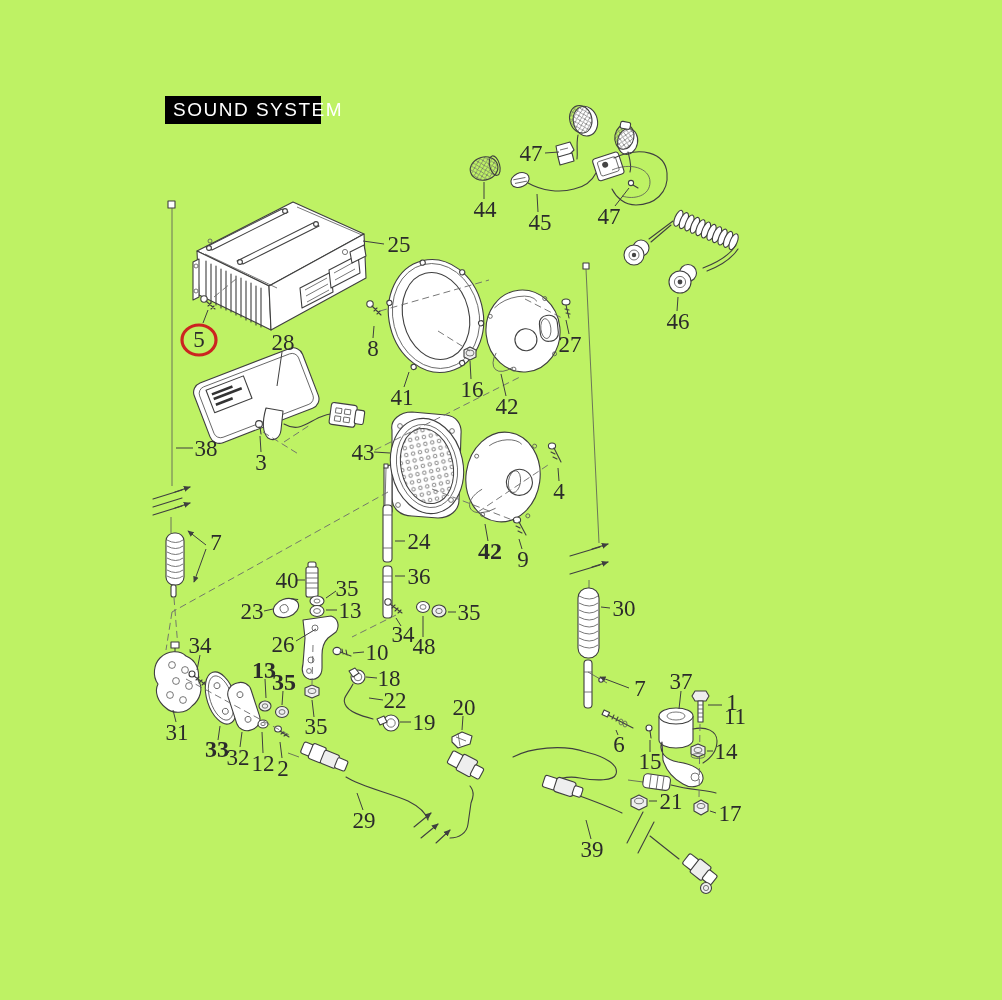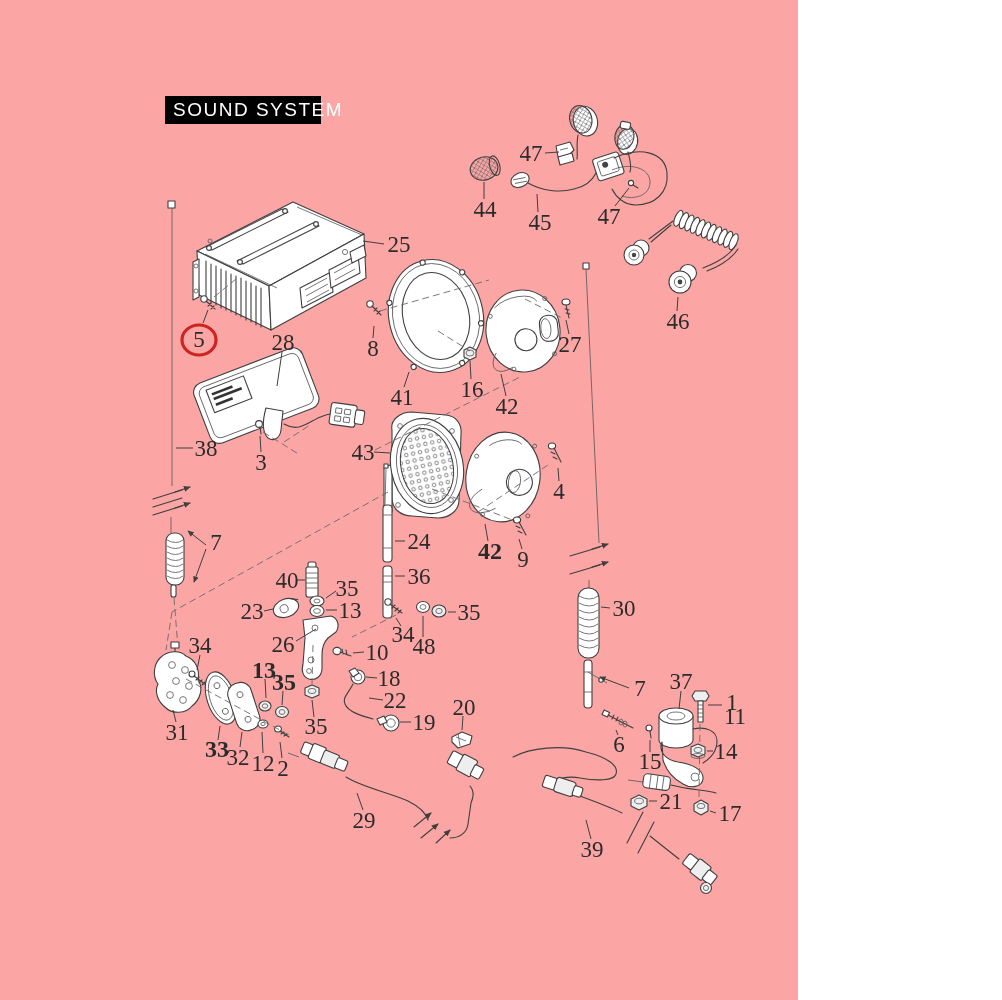--- a/index.html
+++ b/index.html
@@ -1,16 +1,16 @@
 <!DOCTYPE html>
 <html><head>
 <meta charset="utf-8">
 <style>
   html,body{margin:0;padding:0;background:#ffffff;}
-  #stage{position:relative;width:798px;height:1000px;background:#fca5a5;overflow:hidden;}
+  #stage{position:relative;width:1002px;height:1000px;background:#bef264;overflow:hidden;}
   svg{position:absolute;left:0;top:0;}
   .ln{stroke:#3f3f3f;stroke-width:1.1;fill:none;stroke-linejoin:round;stroke-linecap:round;}
   .fw{stroke:#3f3f3f;stroke-width:1.1;fill:#ffffff;stroke-linejoin:round;}
   .fg{stroke:#3f3f3f;stroke-width:1.1;fill:#eeeeee;stroke-linejoin:round;}
   .thin{stroke:#555;stroke-width:.8;fill:none;}
   .ph{stroke:#6a6a6a;stroke-width:.9;fill:none;stroke-dasharray:7 4;}
   .lbl{font-family:"Liberation Serif",serif;font-size:23px;fill:#2b2b2b;}
   .lbl.b{font-weight:bold;font-size:24px;}
   .ld{stroke:#3f3f3f;stroke-width:1;fill:none;}
   #titletext{font-family:"Liberation Sans",sans-serif;font-size:19px;letter-spacing:1.5px;fill:#ffffff;}

